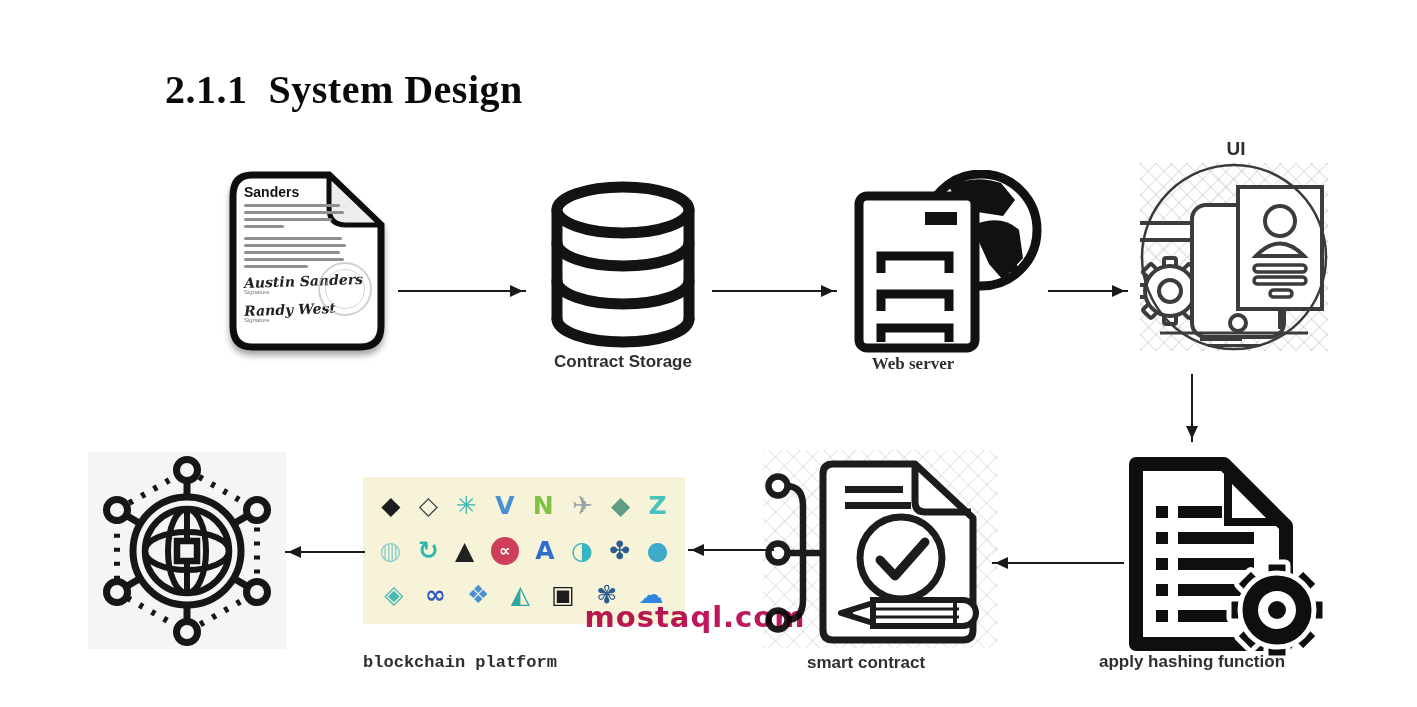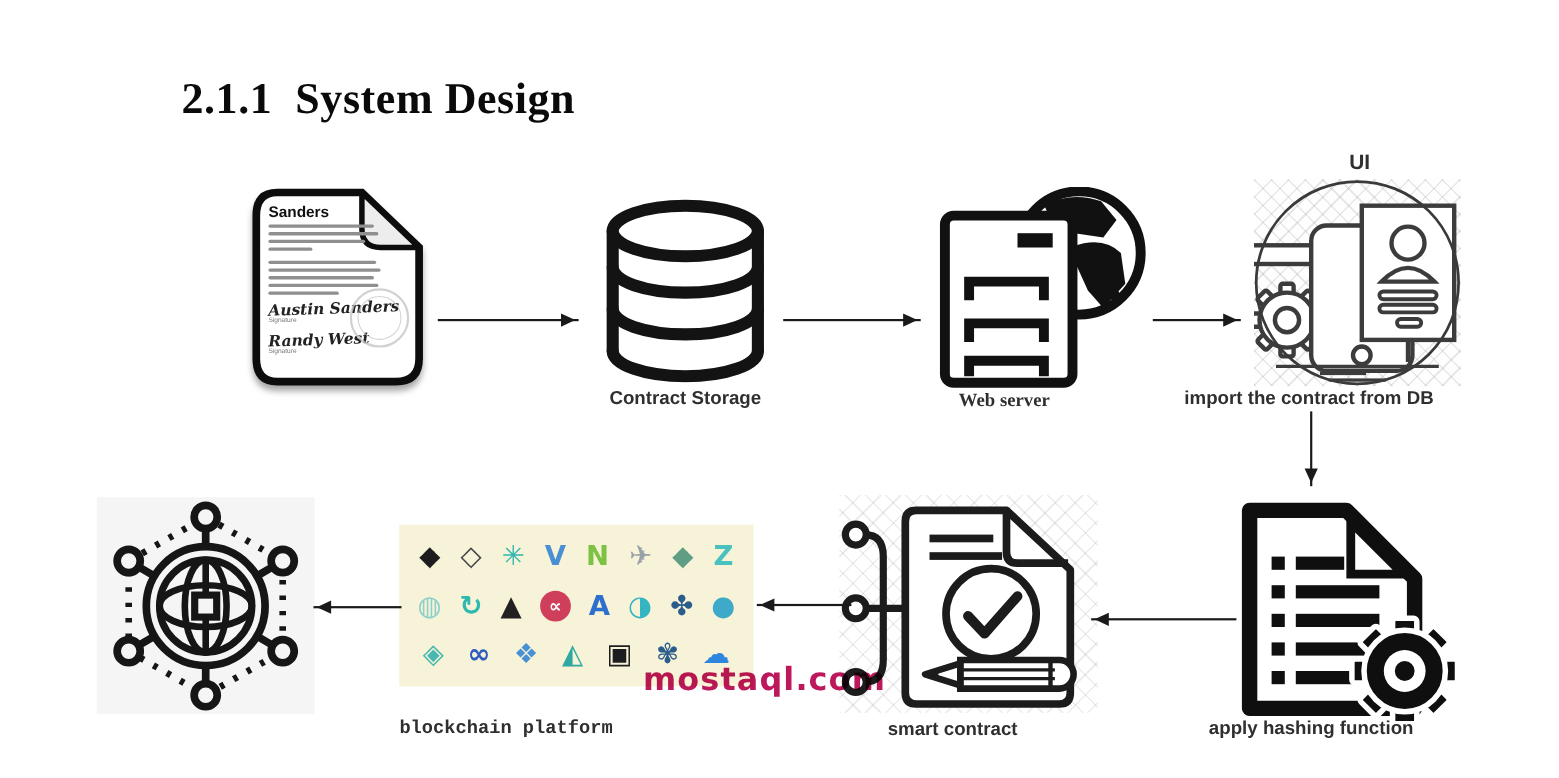--- a/index.html
+++ b/index.html
@@ -175,21 +175,20 @@
         <rect x="114" y="114" width="52" height="7" rx="3.5" stroke-width="3.5"></rect>
         <rect x="130" y="127" width="22" height="7" rx="3.5" stroke-width="3.5"></rect>
         <path d="M 140 146 V 166" stroke-width="4" fill="none"></path>
       </g>
       <circle cx="94" cy="94" r="92" fill="none" stroke="#3a3a3a" stroke-width="2.5"></circle>
       <line x1="20" y1="170" x2="168" y2="170" stroke="#3c3c3c" stroke-width="3"></line>
       <rect x="60" y="175" width="42" height="3" fill="#3c3c3c"></rect>
       <rect x="68" y="181" width="52" height="3" fill="#3c3c3c"></rect>
     </svg>
   </div>
-  <div class="lbl" style="left:1190px; top:352px;">import the contract from DB</div>
 
   <div class="arrow-d" style="left:1191px; top:374px; height:68px;"></div>
 
   <div class="node" style="left:1120px; top:452px;">
     <svg width="218" height="210" viewBox="0 0 218 210" style="overflow:visible">
       <polygon points="16,12 104,12 166,74 166,192 16,192" fill="#ffffff" stroke="#0f0f0f" stroke-width="14" stroke-linejoin="round"></polygon>
       <path d="M 104 12 L 166 74 L 104 74 Z" fill="#0f0f0f"></path>
       <path d="M 112 32 L 146 66 L 112 66 Z" fill="#ffffff"></path>
       <g fill="#0f0f0f">
         <rect x="36" y="54" width="12" height="12"></rect>

